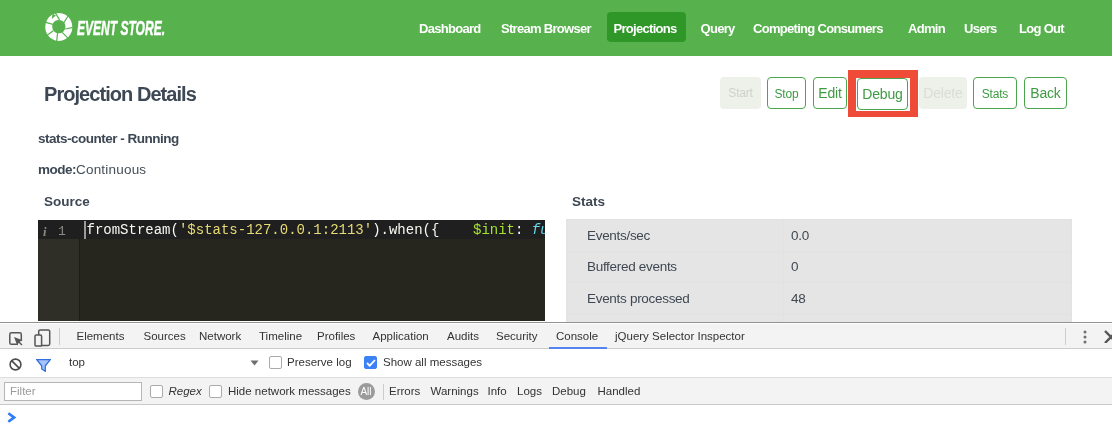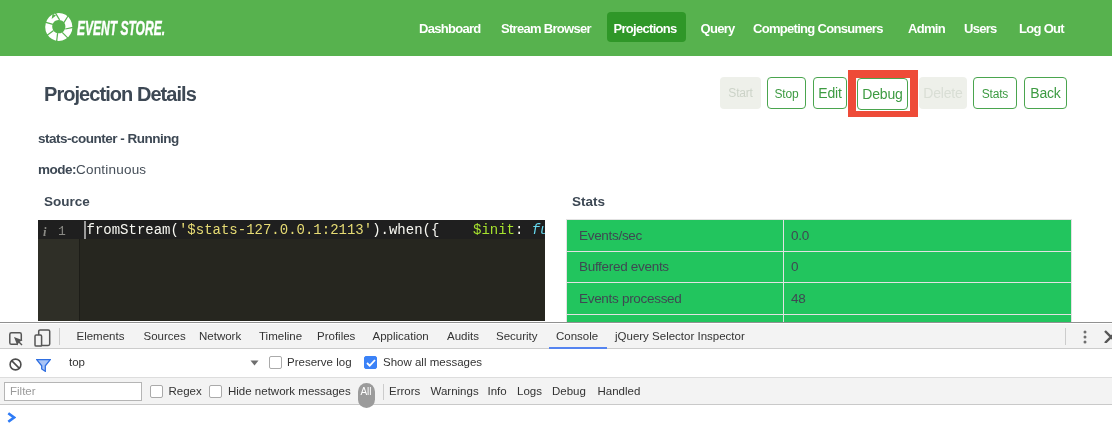--- a/index.html
+++ b/index.html
@@ -56,42 +56,42 @@
 .ed-code { position:absolute; left:48.5px; top:1px; line-height:19px; white-space:pre;
   font-family:"Liberation Mono", monospace; font-size:14px; color:#f8f8f2; }
 .ed-code .y { color:#e6db74; }
 .ed-code .g { color:#a6e22e; }
 .ed-code .c { color:#66d9ef; font-style:italic; }
 .ed-cursor { position:absolute; left:46px; top:0.5px; width:2px; height:18px; background:#9a9a9a; }
 
 
 .stats { position:absolute; left:566px; top:219px; width:506px; border-collapse:collapse; }
 .stats td { border:1px solid #e2e2e2; height:31.5px; font-size:13.5px; color:#3f4852;
-  letter-spacing:-0.3px; padding:0 0 0 12px; background:#22c55e; }
+  letter-spacing:-0.3px; padding:0 0 0 20px; background:#e5e5e5; }
 .stats td.k { width:217px; }
 .stats td.v { padding-left:7px; }
 
 
 .devtools { position:absolute; left:0; top:322px; width:1112px; height:118px;
   background:#fff; border-top:1px solid #919191; font-size:11.5px; color:#333; }
 .tabbar { position:absolute; left:0; top:1px; width:1112px; height:25px; background:#f3f3f3;
   border-bottom:1px solid #ccc; }
 .tab { position:absolute; top:6px; white-space:nowrap; }
 .sep { position:absolute; background:#ccc; width:1px; }
 .underline { position:absolute; left:549px; top:23px; width:58px; height:3px; background:#5584f0; }
 .toolbar { position:absolute; left:0; top:26px; width:1112px; height:28px; background:#fff; }
 .filterbar { position:absolute; left:0; top:54px; width:1112px; height:28px; background:#f3f3f3;
   border-top:1px solid #ddd; border-bottom:1px solid #c9c9c9; }
 .ftxt { position:absolute; top:7px; white-space:nowrap; }
 .cb { position:absolute; width:13px; height:13px; background:#fff; border:1px solid #aaa;
   border-radius:2px; }
 .cb.on { background:#3b82f7; border-color:#3b82f7; }
 .filterinput { position:absolute; left:4px; top:4px; width:138px; height:19px; background:#fff;
   border:1px solid #b5b5b5; color:#9a9a9a; font-size:11.5px; line-height:17px; padding-left:5px; }
-.allpill { position:absolute; left:357.5px; top:5px; width:17px; height:25px; background:#9b9b9b;
+.allpill { position:absolute; left:357.5px; top:5px; width:17px; height:17px; background:#9b9b9b;
   border-radius:9px; color:#fff; font-size:10px; text-align:center; line-height:17px; }
 .prompt { position:absolute; left:7px; top:88.5px; }
 </style>
 </head>
 <body>
 
 <div class="nav">
   <svg class="logo" width="32" height="32" viewBox="0 0 32 32">
     <path fill-rule="evenodd" fill="#fff" d="M15.8,1.9 a13.6,14 0 1,0 0.0001,0 Z M15.8,8.9 a6.6,6.7 0 1,1 -0.0001,0 Z"></path>
     <g stroke="#57b24e" stroke-width="1.2" fill="none">
@@ -215,21 +215,21 @@
     <span class="abs" style="left:287px; top:7px;">Preserve log</span>
     <div class="cb on" style="left:364px; top:7px;"></div>
     <svg class="abs" style="left:366px; top:10px;" width="10" height="8" viewBox="0 0 10 8">
       <path d="M1 4 L3.7 6.7 L9 1" fill="none" stroke="#fff" stroke-width="1.8"></path>
     </svg>
     <span class="abs" style="left:383px; top:7px;">Show all messages</span>
   </div>
   <div class="filterbar">
     <div class="filterinput">Filter</div>
     <div class="cb" style="left:149.5px; top:7px;"></div>
-    <span class="ftxt" style="left:168.5px;">Regex</span>
+    <span class="ftxt" style="left:168.5px;font-style:italic;">Regex</span>
     <div class="cb" style="left:209px; top:7px;"></div>
     <span class="ftxt" style="left:228px;">Hide network messages</span>
     <div class="allpill">All</div>
     <div class="sep" style="left:382.5px; top:6px; height:16px;"></div>
     <span class="ftxt" style="left:389px;">Errors</span>
     <span class="ftxt" style="left:430.5px;">Warnings</span>
     <span class="ftxt" style="left:487.5px;">Info</span>
     <span class="ftxt" style="left:517px;">Logs</span>
     <span class="ftxt" style="left:552px;">Debug</span>
     <span class="ftxt" style="left:597.5px;">Handled</span>

